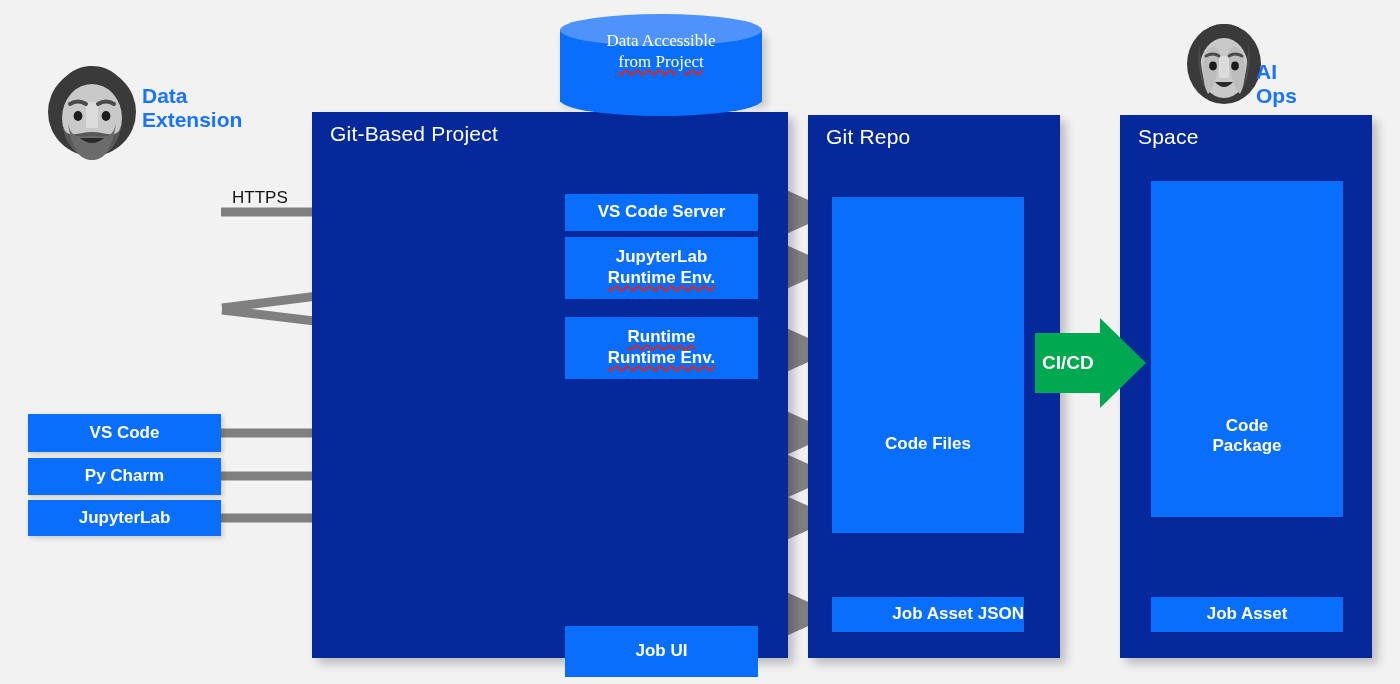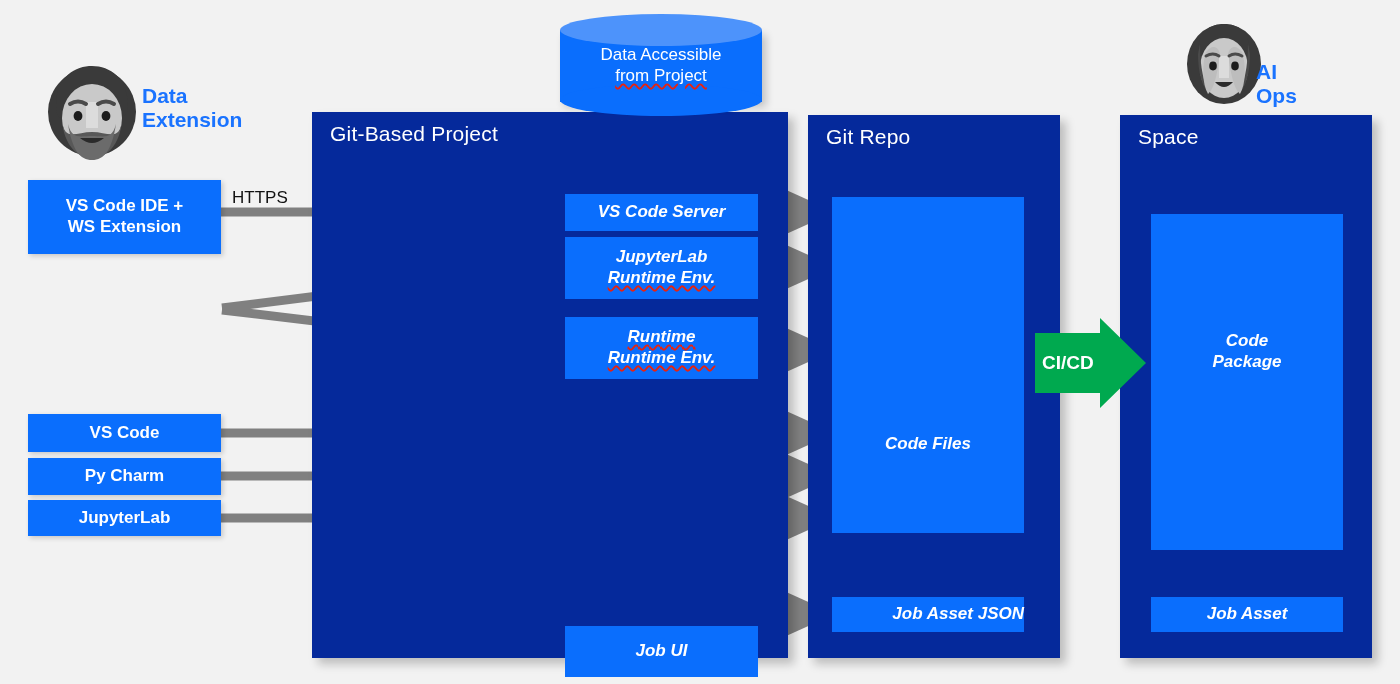--- a/index.html
+++ b/index.html
@@ -44,21 +44,21 @@
     font-weight: bold;
     font-size: 17px;
     display: flex;
     align-items: center;
     justify-content: center;
     text-align: center;
     line-height: 1.22;
     box-shadow: 3px 3px 6px rgba(0,0,0,0.20);
   }
   .node.plain { box-shadow: 2px 2px 5px rgba(0,0,0,0.18); }
-  .node.inner { box-shadow: none; font-style: italic; }
+  .node.inner { box-shadow: none; }
 
   .sp { text-decoration: underline; text-decoration-style: wavy;
         text-decoration-color: #e8220f; text-decoration-thickness: 1.5px;
         text-underline-offset: 2px; }
 
   
   .persona-label {
     position: absolute;
     color: #1a73ff;
     font-weight: bold;
@@ -170,21 +170,21 @@
   </div>
 
   <div class="abs panel zp" style="left:1120px; top:115px; width:252px; height:543px;">
     <div class="panel-title">Space</div>
   </div>
 
   <div class="abs zt" style="left:560px; top:14px; width:202px; height:104px;">
     <div class="cyl-body" style="left:0; top:16px; width:202px; height:72px;"></div>
     <div class="cyl-bottom" style="left:0; top:70px; width:202px; height:32px;"></div>
     <div class="cyl-top" style="left:0; top:0; width:202px; height:32px;"></div>
-    <div class="cyl-text" style="top:30px;">
+    <div class="cyl-text" style="top:16px;font-family:Liberation Serif, serif;">
       <span>Data Accessible</span><br>
       <span class="sp">from Project</span>
     </div>
   </div>
 
   <div class="abs zt" style="left:46px; top:62px; width:200px; height:106px;">
     <svg width="92" height="104" viewBox="0 0 92 104">
       <ellipse cx="46" cy="50" rx="44" ry="44" fill="#3a3a3a"></ellipse>
       <path d="M10,44 C10,14 30,4 46,4 C64,4 82,16 82,44 C82,52 78,56 76,52 C70,34 60,30 46,30 C32,30 20,36 16,54 C14,58 10,54 10,44 z" fill="#3a3a3a"></path>
       <ellipse cx="46" cy="56" rx="30" ry="34" fill="#c9c9c9"></ellipse>
@@ -218,26 +218,20 @@
       <path d="M20,34 Q27,30 33,34" stroke="#4a4a4a" stroke-width="3" fill="none" stroke-linecap="round"></path>
       <path d="M43,34 Q49,30 56,34" stroke="#4a4a4a" stroke-width="3" fill="none" stroke-linecap="round"></path>
       <path d="M29,60 Q38,70 47,60 z" fill="#2a2a2a"></path>
     </svg>
     <div class="persona-label" style="left:70px; top:14px;margin-top:24px;">
       <span>AI</span><br>
       <span>Ops</span>
     </div>
   </div>
 
-  <div class="abs node plain zn" style="left:28px; top:180px; width:193px; height:74px;">
-    <div>
-      <span>VS Code IDE +</span><br>
-      <span>WS Extension</span>
-    </div>
-  </div>
 
 
   <div class="abs node plain zn" style="left:28px; top:414px; width:193px; height:38px;">
     <span>VS Code</span>
   </div>
 
   <div class="abs node plain zn" style="left:28px; top:458px; width:193px; height:37px;">
     <span>Py Charm</span>
   </div>
 
@@ -272,21 +266,21 @@
   </div>
 
   <div class="abs node inner zn" style="left:832px; top:197px; width:192px; height:336px; align-items:flex-end; padding-bottom:78px;">
     <span>Code Files</span>
   </div>
 
   <div class="abs node inner zn" style="left:832px; top:597px; width:192px; height:35px;justify-content:flex-end;">
     <span>Job Asset JSON</span>
   </div>
 
-  <div class="abs node inner zn" style="left:1151px; top:214px; width:192px; height:336px; align-items:center; padding-bottom:60px;">
+  <div class="abs node inner zn" style="left:1151px; top:181px; width:192px; height:336px; align-items:flex-end; padding-bottom:60px;">
     <div>
       <span>Code</span><br>
       <span>Package</span>
     </div>
   </div>
 
   <div class="abs node inner zn" style="left:1151px; top:597px; width:192px; height:35px;">
     <span>Job Asset</span>
   </div>
 

